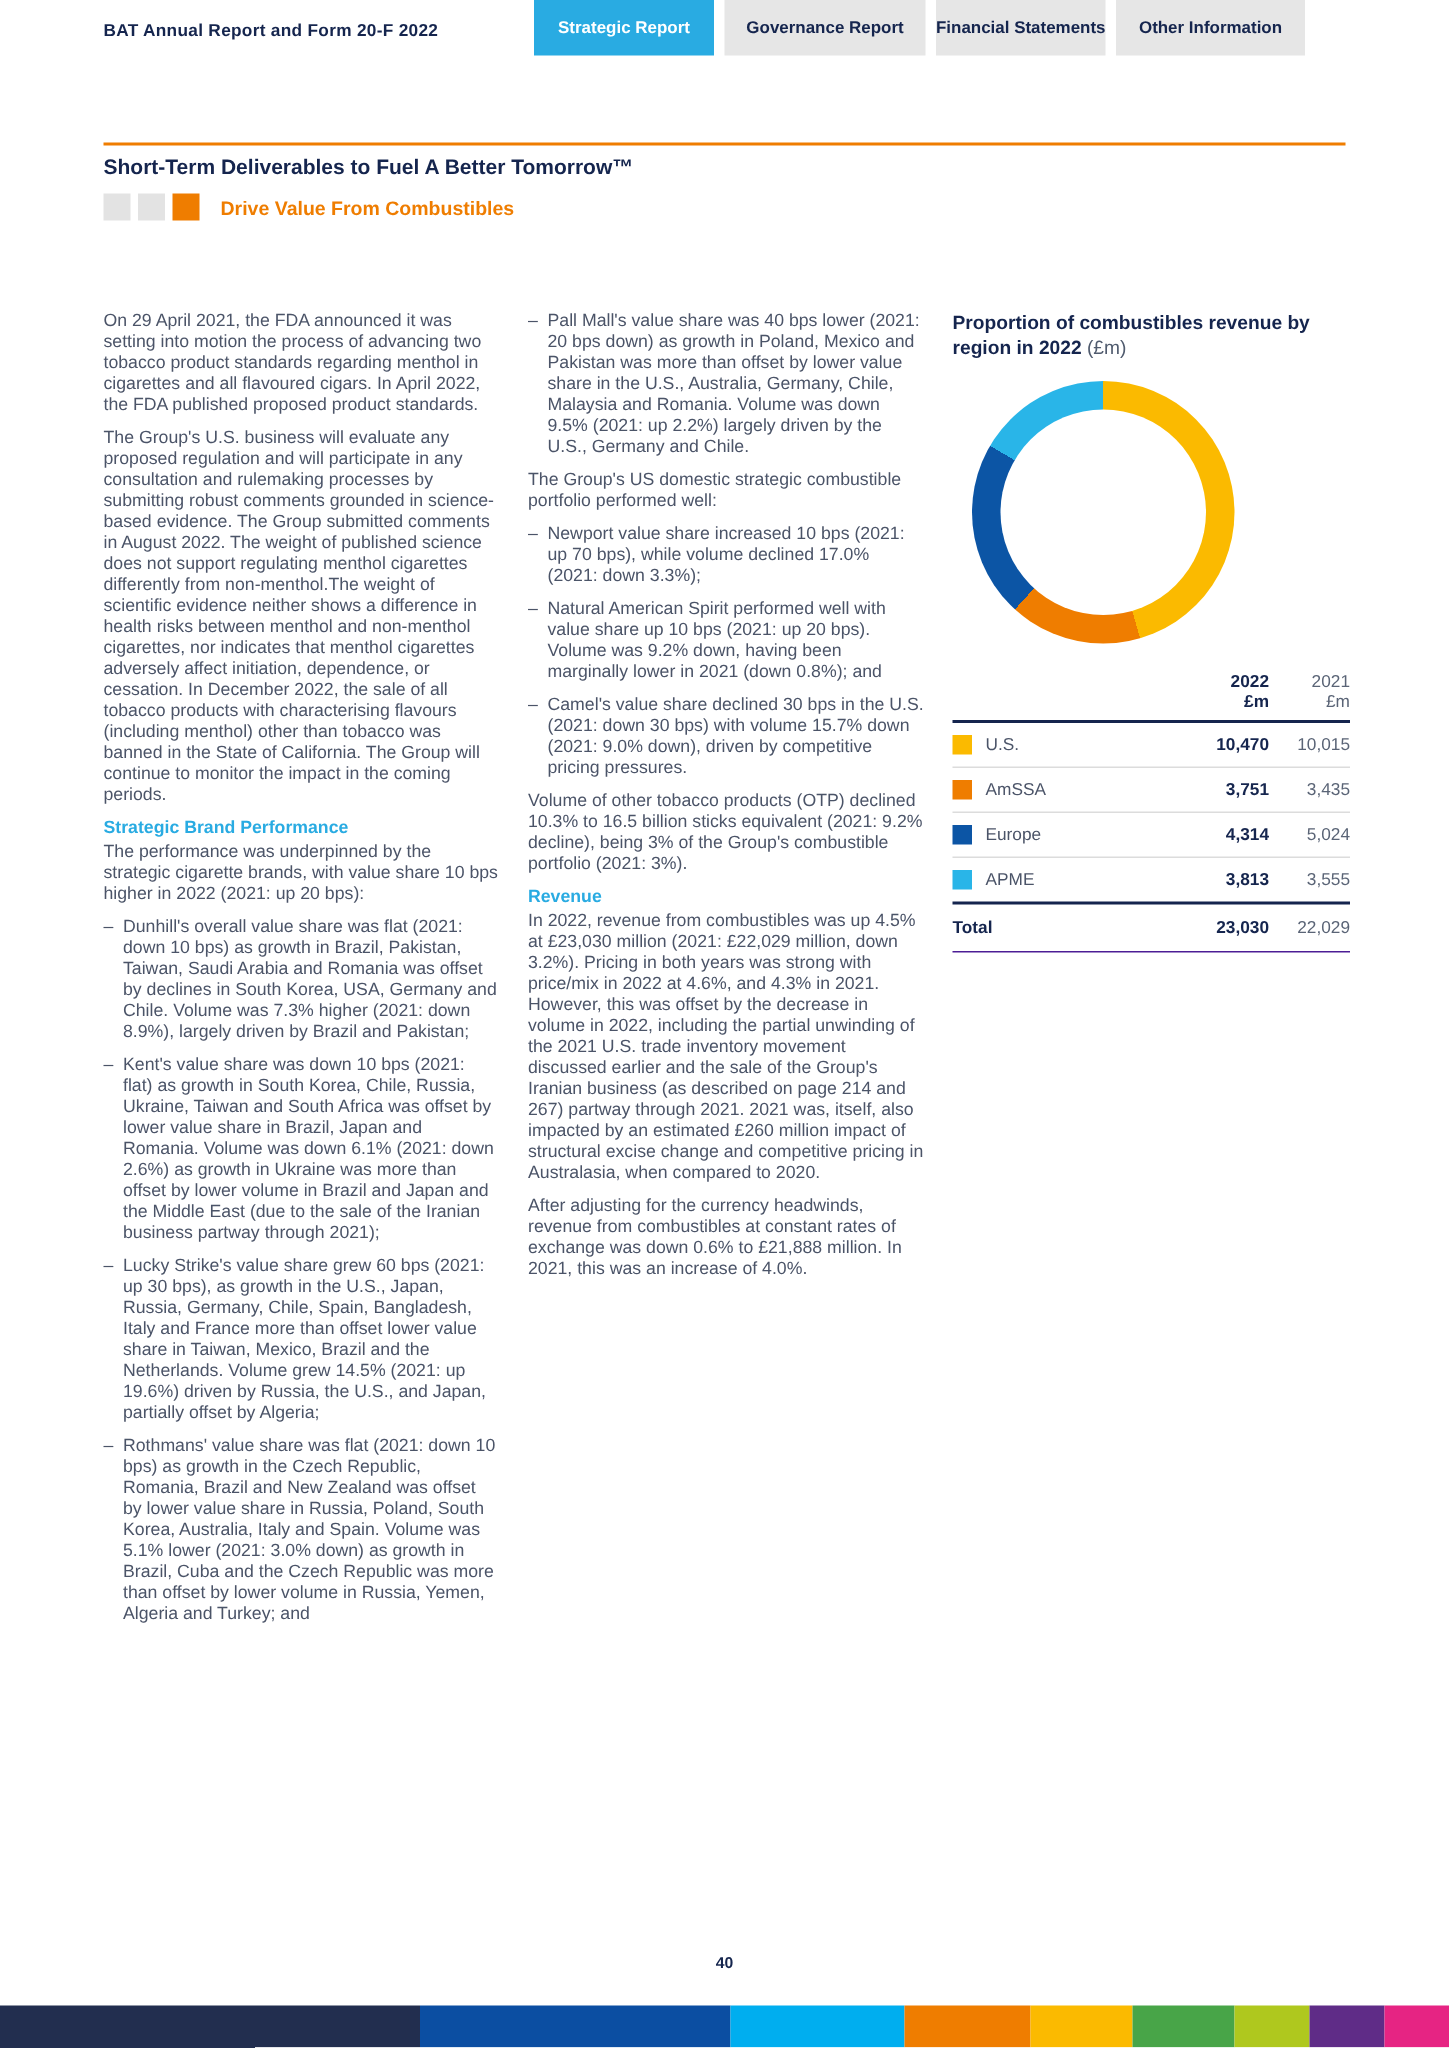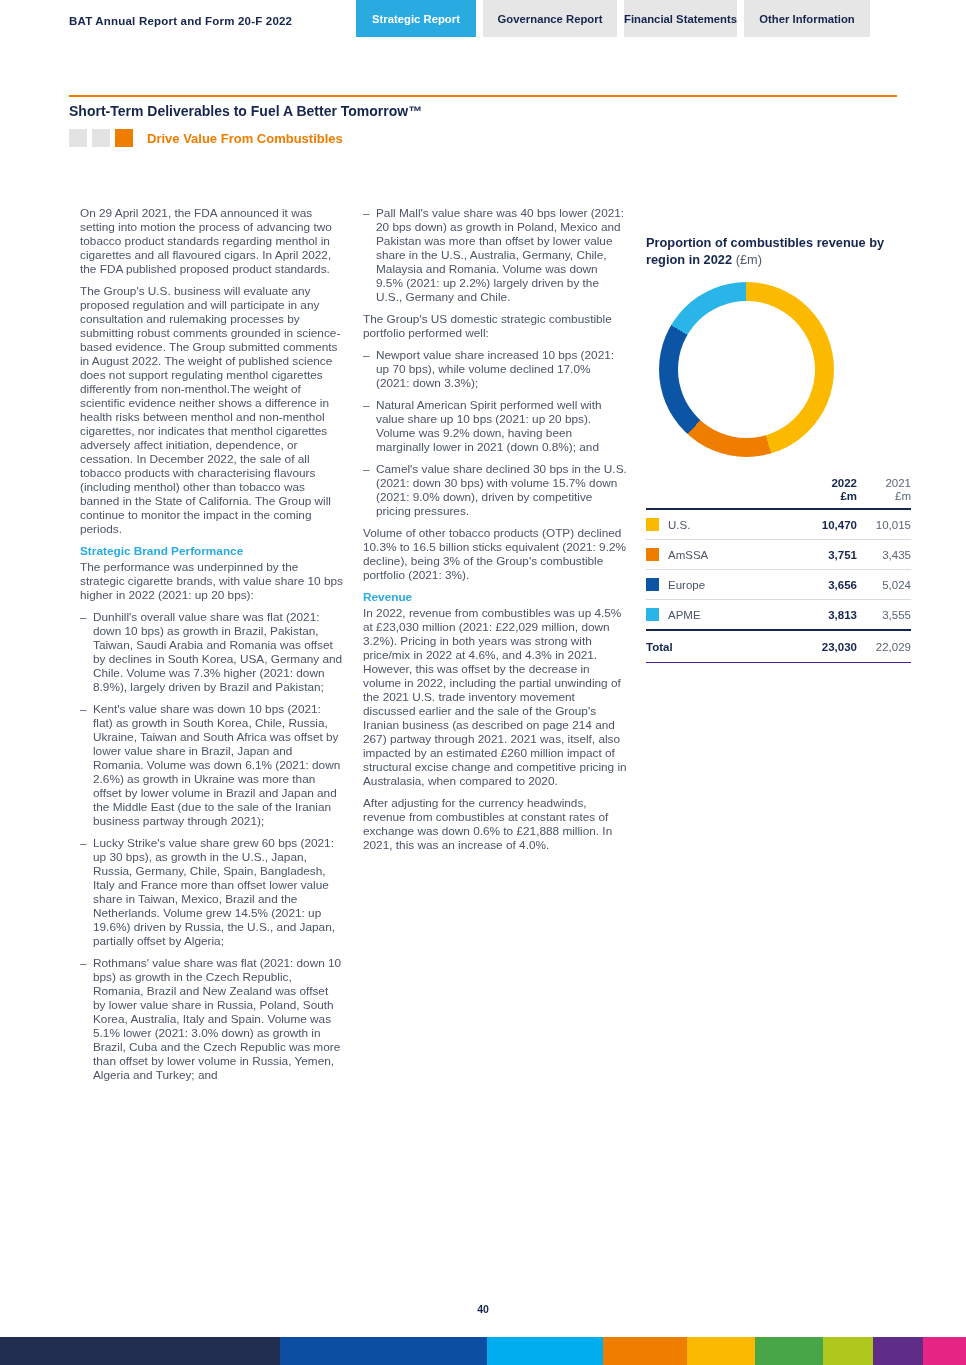--- a/index.html
+++ b/index.html
@@ -18,24 +18,24 @@
   .tab.active{background:#29ABE2;color:#fff;}
 
   
   .rule{position:absolute;left:69px;top:95px;width:828px;height:2px;background:#EF7D00;}
   .sec-title{position:absolute;left:69px;top:103px;font-size:14px;font-weight:bold;color:#15254E;}
   .subhead{position:absolute;left:69px;top:129px;display:flex;align-items:center;}
   .sq{width:18px;height:18px;margin-right:5px;flex:0 0 auto;}
   .subhead-label{margin-left:9px;font-size:13px;font-weight:bold;color:#EF7D00;}
 
   
-  .content{position:absolute;left:80px;top:206px;width:831px;display:flex;}
+  .content{position:absolute;left:69px;top:206px;width:831px;display:flex;}
   .col{width:263px;margin-right:20px;}
   .col2{width:264px;margin-right:19px;}
-  .col3{width:265px;margin-right:0;margin-top:28px;}
+  .col3{width:265px;margin-right:0;}
   .col .p,.col .li{font-size:11.8px;line-height:14px;color:#4B5468;margin:0 0 8px;}
   .col .h{font-size:11.8px;line-height:14px;font-weight:bold;color:#29ABE2;margin:0 0 2px;}
   .col .li{position:relative;padding-left:13px;}
   .col .li::before{content:"\2013";position:absolute;left:0;top:0;}
 
   
   .aside-title{font-size:12.8px;line-height:17px;font-weight:bold;color:#15254E;}
   .aside-title .unit{font-weight:normal;color:#505B6E;}
   .donut{width:175px;height:175px;border-radius:50%;margin:14px 0 0 13px;position:relative;}
   .donut::after{content:"";position:absolute;inset:19px;background:#fff;border-radius:50%;}
@@ -132,21 +132,21 @@
             <div class="v2022">10,470</div>
             <div class="v2021">10,015</div>
           </div>
           <div class="trow">
             <div class="cell-label"><span class="swatch" style="background:#EF7D00"></span>AmSSA</div>
             <div class="v2022">3,751</div>
             <div class="v2021">3,435</div>
           </div>
           <div class="trow">
             <div class="cell-label"><span class="swatch" style="background:#0C55A5"></span>Europe</div>
-            <div class="v2022">3,656</div>
+            <div class="v2022">4,314</div>
             <div class="v2021">5,024</div>
           </div>
           <div class="trow">
             <div class="cell-label"><span class="swatch" style="background:#29B5E8"></span>APME</div>
             <div class="v2022">3,813</div>
             <div class="v2021">3,555</div>
           </div>
           <div class="trow total">
             <div class="cell-label">Total</div>
             <div class="v2022">23,030</div>

